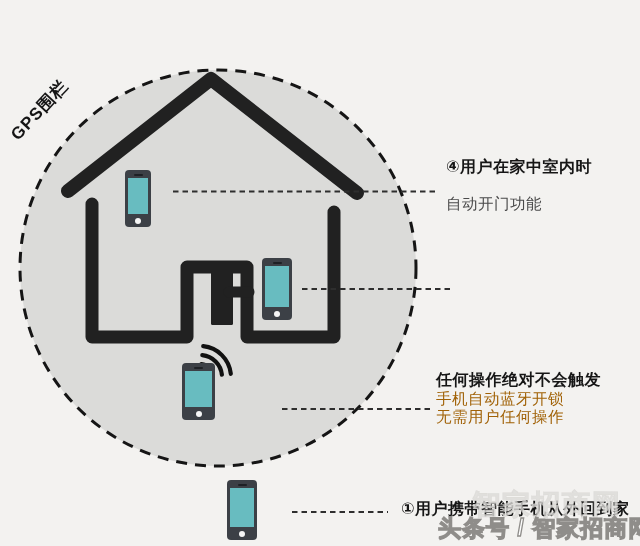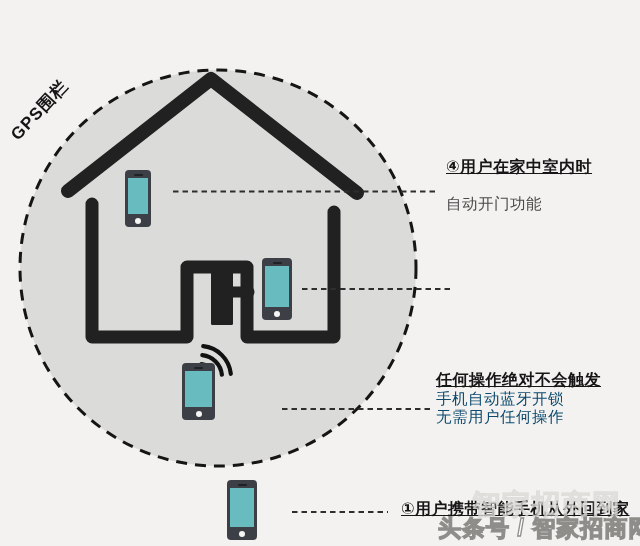--- a/index.html
+++ b/index.html
@@ -10,22 +10,22 @@
   .diagram-svg{position:absolute;left:0;top:0;z-index:1;}
   .gps-label{position:absolute;left:14px;top:126px;font-size:17px;font-weight:bold;color:#151515;
          letter-spacing:1px;transform:rotate(-47deg);transform-origin:left center;z-index:3;white-space:nowrap;}
   .phone{position:absolute;background:#3c4046;border-radius:4px;z-index:2;
          display:flex;flex-direction:column;align-items:center;box-sizing:border-box;}
   .phone .speaker{width:9px;height:2px;background:#1e2125;border-radius:1px;margin-top:4px;flex:0 0 auto;}
   .phone .screen{align-self:stretch;flex:1;margin:2px 3px;background:#68bcc0;}
   .phone .home{width:6px;height:6px;background:#f5f5f5;border-radius:50%;margin:2px 0 3px;flex:0 0 auto;}
   .ann{position:absolute;z-index:4;font-size:15.5px;line-height:18.5px;color:#4a4a4a;
        letter-spacing:0.5px;white-space:nowrap;}
-  .ann .t{display:block;color:#161616;font-weight:bold;font-size:16px;text-decoration:underline;}
-  .ann .red{color:#0c4a6e;}
+  .ann .t{display:block;color:#161616;font-weight:bold;font-size:16px;}
+  .ann .red{color:#a16207;}
   .ann-step4{left:446px;top:158px;}
   .ann-step3{left:456px;top:238px;}
   .ann-step2{left:436px;top:371px;}
   .ann-step1{left:401px;top:500px;}
   .wm-ghost{position:absolute;left:472px;top:486px;z-index:5;font-size:28px;font-weight:bold;
        letter-spacing:2px;color:rgba(255,255,255,0.65);-webkit-text-stroke:1px rgba(190,188,184,0.45);
        white-space:nowrap;}
   .wm-main{position:absolute;left:438px;top:513px;z-index:6;font-size:23px;font-weight:bold;
        letter-spacing:1px;color:rgba(255,255,255,0.9);-webkit-text-stroke:1.3px #8f8d8a;
        white-space:nowrap;}

